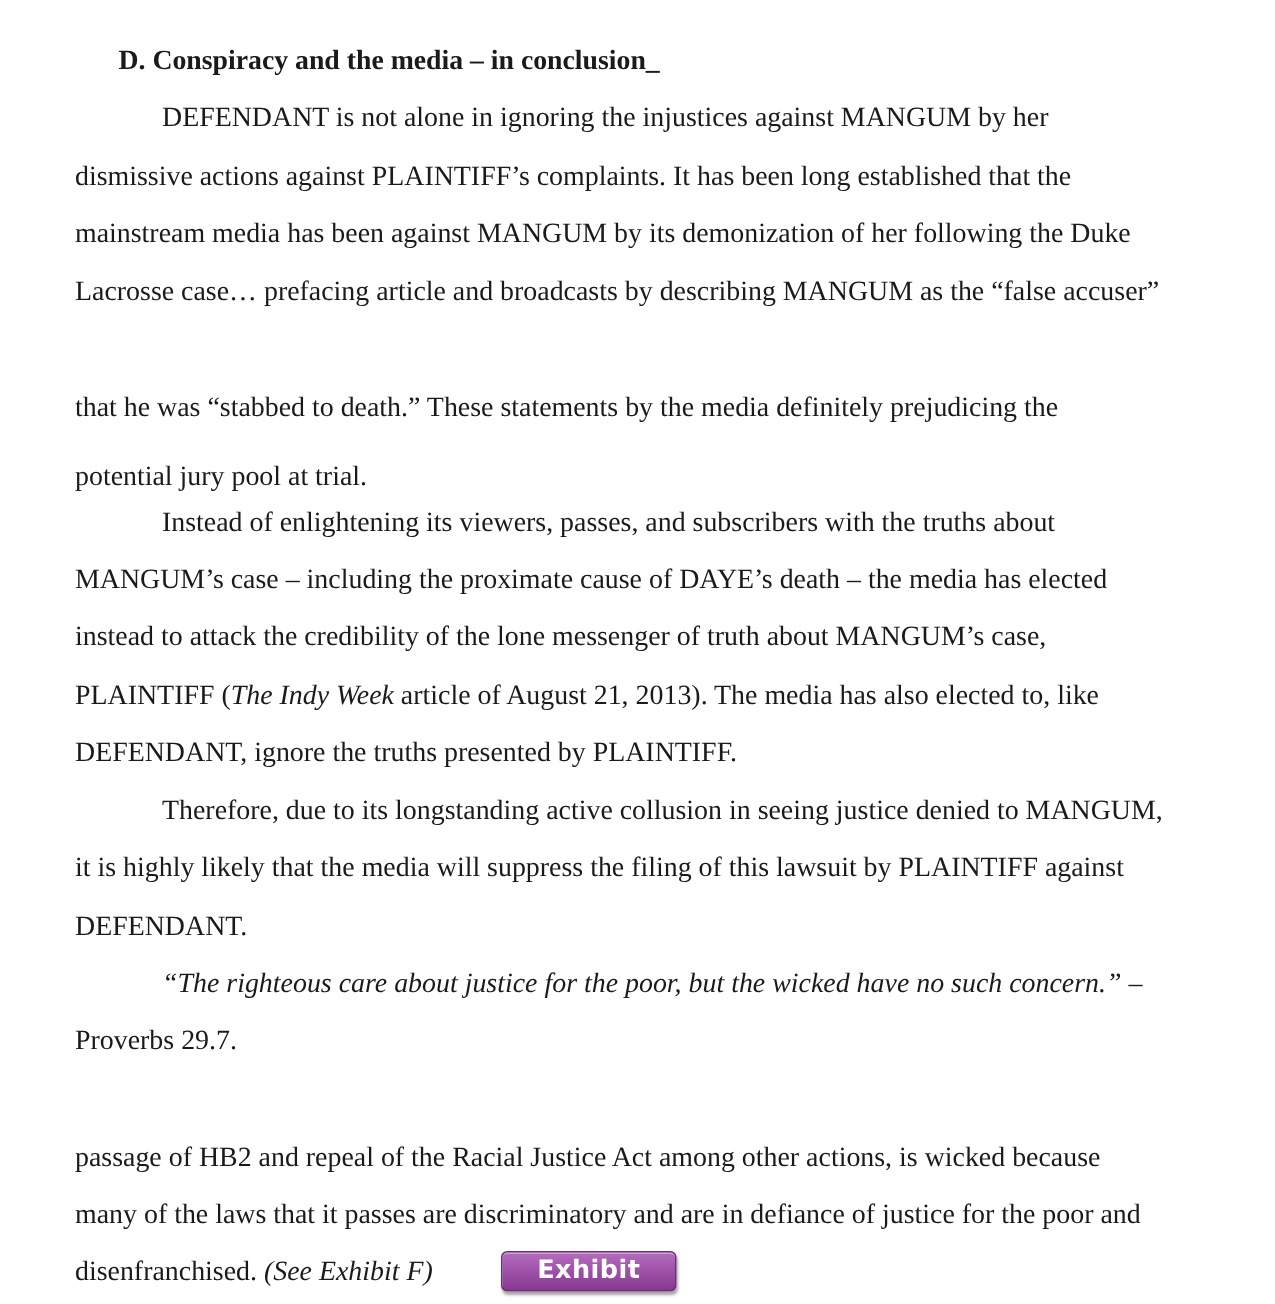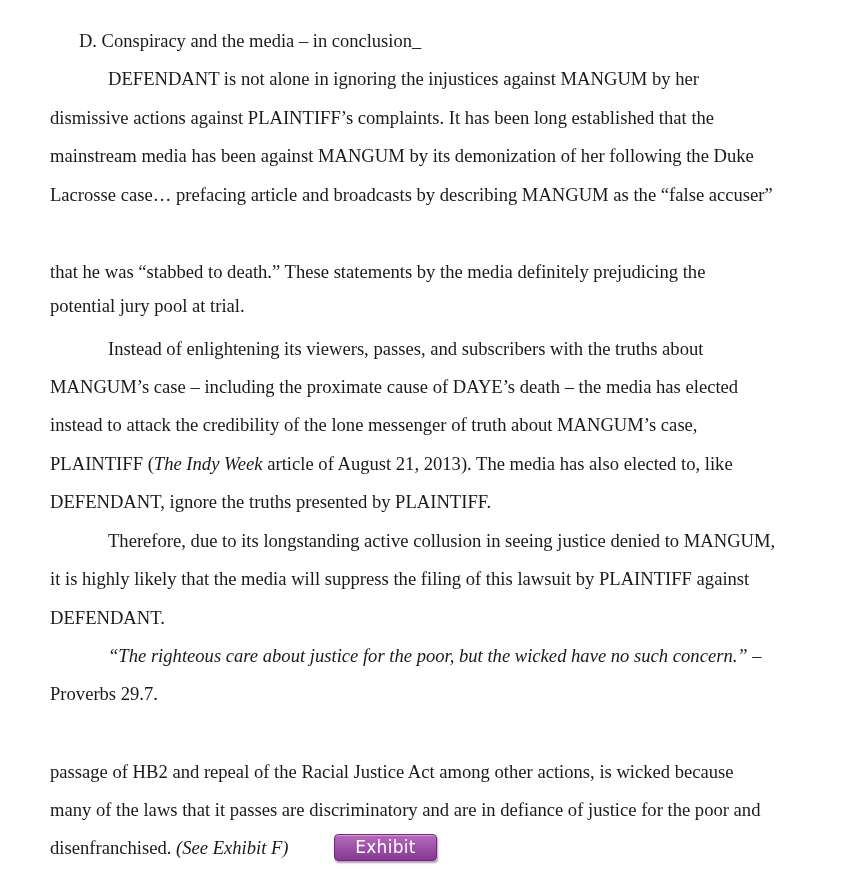--- a/index.html
+++ b/index.html
@@ -20,67 +20,67 @@
       left: 0;
       top: 0;
       width: 850px;
       height: 869px;
     }
     .heading {
       position: absolute;
       left: 79px;
       top: 29px;
       font-size: 18.5px;
-      font-weight: normal;
+      font-weight: bold;
       white-space: nowrap;
       line-height: 24px;
     }
     .line {
       position: absolute;
       left: 50px;
       font-size: 18.6px;
       line-height: 24px;
       white-space: nowrap;
     }
     .indent { left: 108px; }
     .it { font-style: italic; margin-top: 12px; }
     .exhibit-btn {
       position: absolute;
       left: 334px;
       top: 834px;
-      width: 103px;
+      width: 117px;
       height: 27px;
       box-sizing: border-box;
       border-radius: 4px;
       background: linear-gradient(to bottom, #b46cbc 0%, #9b4ea6 55%, #86398f 100%);
       border: 1px solid #6f2b78;
       box-shadow: inset 0 1px 0 rgba(255,255,255,0.35), 1px 2px 2px rgba(0,0,0,0.35);
       color: #ffffff;
       font-family: "DejaVu Sans", "Liberation Sans", sans-serif;
-      font-weight: normal;
+      font-weight: bold;
       font-size: 17px;
       line-height: 25px;
       text-align: center;
       cursor: pointer;
       letter-spacing: 0.3px;
     }
   </style>
 </head>
 <body>
 
 <div class="page">
 
   <div class="heading">D.  Conspiracy and the media – in conclusion_</div>
 
   <div class="line indent" style="top:67px">DEFENDANT is not alone in ignoring the injustices against MANGUM by her</div>
   <div class="line" style="top:106px">dismissive actions against PLAINTIFF’s complaints.  It has been long established that the</div>
   <div class="line" style="top:144px">mainstream media has been against MANGUM by its demonization of her following the Duke</div>
   <div class="line" style="top:183px">Lacrosse case… prefacing article and broadcasts by describing MANGUM as the “false accuser”</div>
   <div class="line" style="top:260px">that he was “stabbed to death.”  These statements by the media definitely prejudicing the</div>
-  <div class="line" style="top:294px">potential jury pool at trial.</div>
+  <div class="line" style="top:306px">potential jury pool at trial.</div>
 
   <div class="line indent" style="top:337px">Instead of enlightening its viewers, passes, and subscribers with the truths about</div>
   <div class="line" style="top:375px">MANGUM’s case – including the proximate cause of DAYE’s death – the media has elected</div>
   <div class="line" style="top:413px">instead to attack the credibility of the lone messenger of truth about MANGUM’s case,</div>
   <div class="line" style="top:452px">
     <span>PLAINTIFF (</span><span class="it">The Indy Week</span><span> article of August 21, 2013).  The media has also elected to, like</span>
   </div>
   <div class="line" style="top:490px">DEFENDANT, ignore the truths presented by PLAINTIFF.</div>
 
   <div class="line indent" style="top:529px">Therefore, due to its longstanding active collusion in seeing justice denied to MANGUM,</div>

